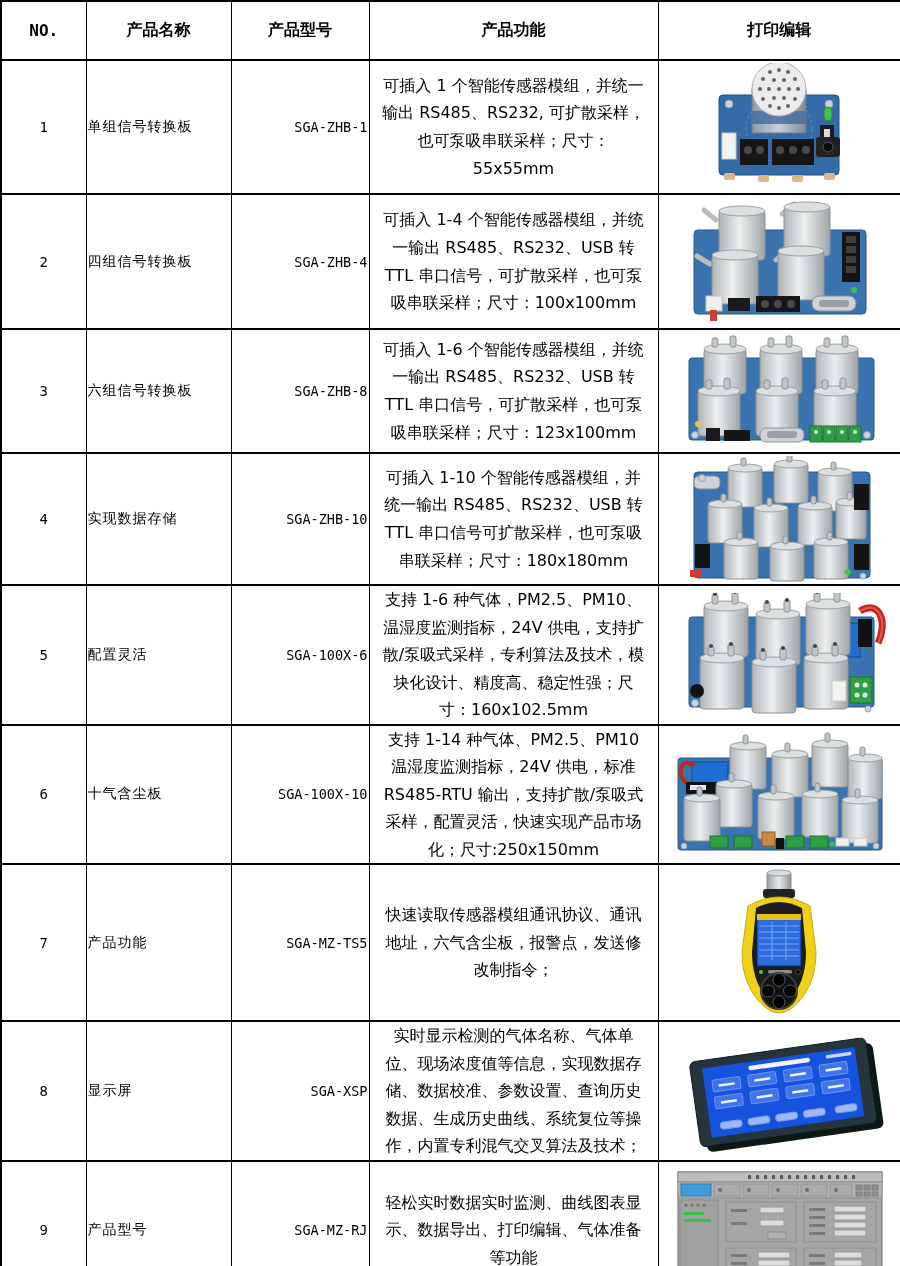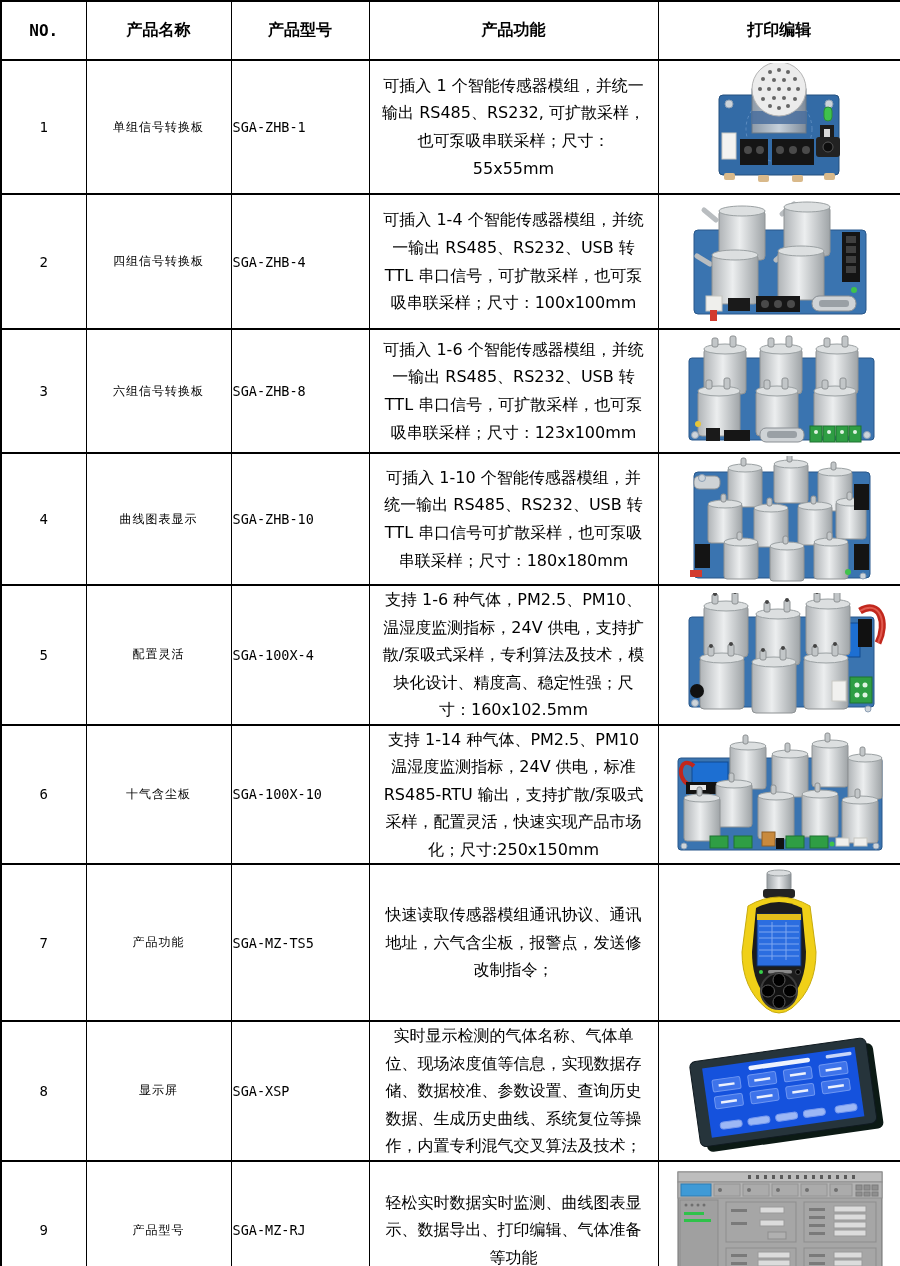--- a/index.html
+++ b/index.html
@@ -4,22 +4,22 @@
 <style>
   html,body{margin:0;padding:0;background:#ffffff;}
   body{width:900px;font-family:"DejaVu Sans",sans-serif;color:#000;}
   table.spec{border-collapse:collapse;table-layout:fixed;width:900px;background:#fff;}
   table.spec td,table.spec th{border-left:1px solid #000;border-right:1px solid #000;
     border-top:2px solid #000;border-bottom:2px solid #000;overflow:hidden;}
   table.spec{border:2px solid #000;}
   th{font-size:16px;font-weight:bold;padding:18px 0;font-family:"DejaVu Sans Mono","DejaVu Sans",monospace;}
   td{vertical-align:middle;}
   .c-no{width:85px;text-align:center;font-size:14px;font-family:"DejaVu Sans Mono",monospace;}
-  .c-name{width:145px;text-align:center;font-size:12px;letter-spacing:1px;}
-  .c-model{width:138px;text-align:left;font-size:13.5px;font-family:"DejaVu Sans Mono",monospace;}
+  .c-name{width:145px;text-align:left;font-size:14px;letter-spacing:1px;}
+  .c-model{width:138px;text-align:right;font-size:13.5px;font-family:"DejaVu Sans Mono",monospace;}
   .c-func{width:289px;text-align:center;font-size:16px;line-height:1.72;padding:0 9px;}
   .c-img{width:243px;text-align:center;padding:2px 0;}
   .c-img svg{display:block;margin:0 auto;}
 </style>
 </head>
 <body>
 
 <table class="spec">
   <colgroup>
       <col style="width:85px">
@@ -227,21 +227,21 @@
             <rect x="60" y="98" width="26" height="11" fill="#161616"></rect>
         <circle cx="34" cy="92" r="3" fill="#e7c63a"></circle>
         <circle cx="31" cy="103" r="3.5" fill="#cdd4da" stroke="#8ea0b5"></circle>
             <circle cx="203" cy="103" r="3.5" fill="#cdd4da" stroke="#8ea0b5"></circle>
       </svg>
     </td>
   </tr>
 
   <tr style="height:129px;">
     <td class="c-no">4</td>
-    <td class="c-name">曲线图表显示</td>
+    <td class="c-name">实现数据存储</td>
     <td class="c-model">SGA-ZHB-10</td>
     <td class="c-func">可插入 1-10 个智能传感器模组，并统一输出 RS485、RS232、USB 转 TTL 串口信号可扩散采样，也可泵吸串联采样；尺寸：180x180mm</td>
     <td class="c-img">
       <svg width="230" height="126" viewBox="0 0 230 126">
         <defs>
               <linearGradient id="g4" x1="0" y1="0" x2="1" y2="0">
                 <stop offset="0" stop-color="#b0b4b7"></stop>
                 <stop offset=".45" stop-color="#eceeef"></stop>
                 <stop offset="1" stop-color="#9fa4a7"></stop>
               </linearGradient>
@@ -307,21 +307,21 @@
         <circle cx="184" cy="116" r="3" fill="#3fc24c"></circle>
         <circle cx="38" cy="22" r="3.5" fill="#cdd4da" stroke="#8ea0b5"></circle>
             <circle cx="199" cy="120" r="3" fill="#cdd4da" stroke="#8ea0b5"></circle>
       </svg>
     </td>
   </tr>
 
   <tr style="height:131px;">
     <td class="c-no">5</td>
     <td class="c-name">配置灵活</td>
-    <td class="c-model">SGA-100X-4</td>
+    <td class="c-model">SGA-100X-6</td>
     <td class="c-func">支持 1-6 种气体，PM2.5、PM10、温湿度监测指标，24V 供电，支持扩散/泵吸式采样，专利算法及技术，模块化设计、精度高、稳定性强；尺寸：160x102.5mm</td>
     <td class="c-img">
       <svg width="230" height="124" viewBox="0 0 230 124">
         <defs>
               <linearGradient id="g5" x1="0" y1="0" x2="1" y2="0">
                 <stop offset="0" stop-color="#b0b4b7"></stop>
                 <stop offset=".45" stop-color="#eceeef"></stop>
                 <stop offset="1" stop-color="#9fa4a7"></stop>
               </linearGradient>
             </defs>

